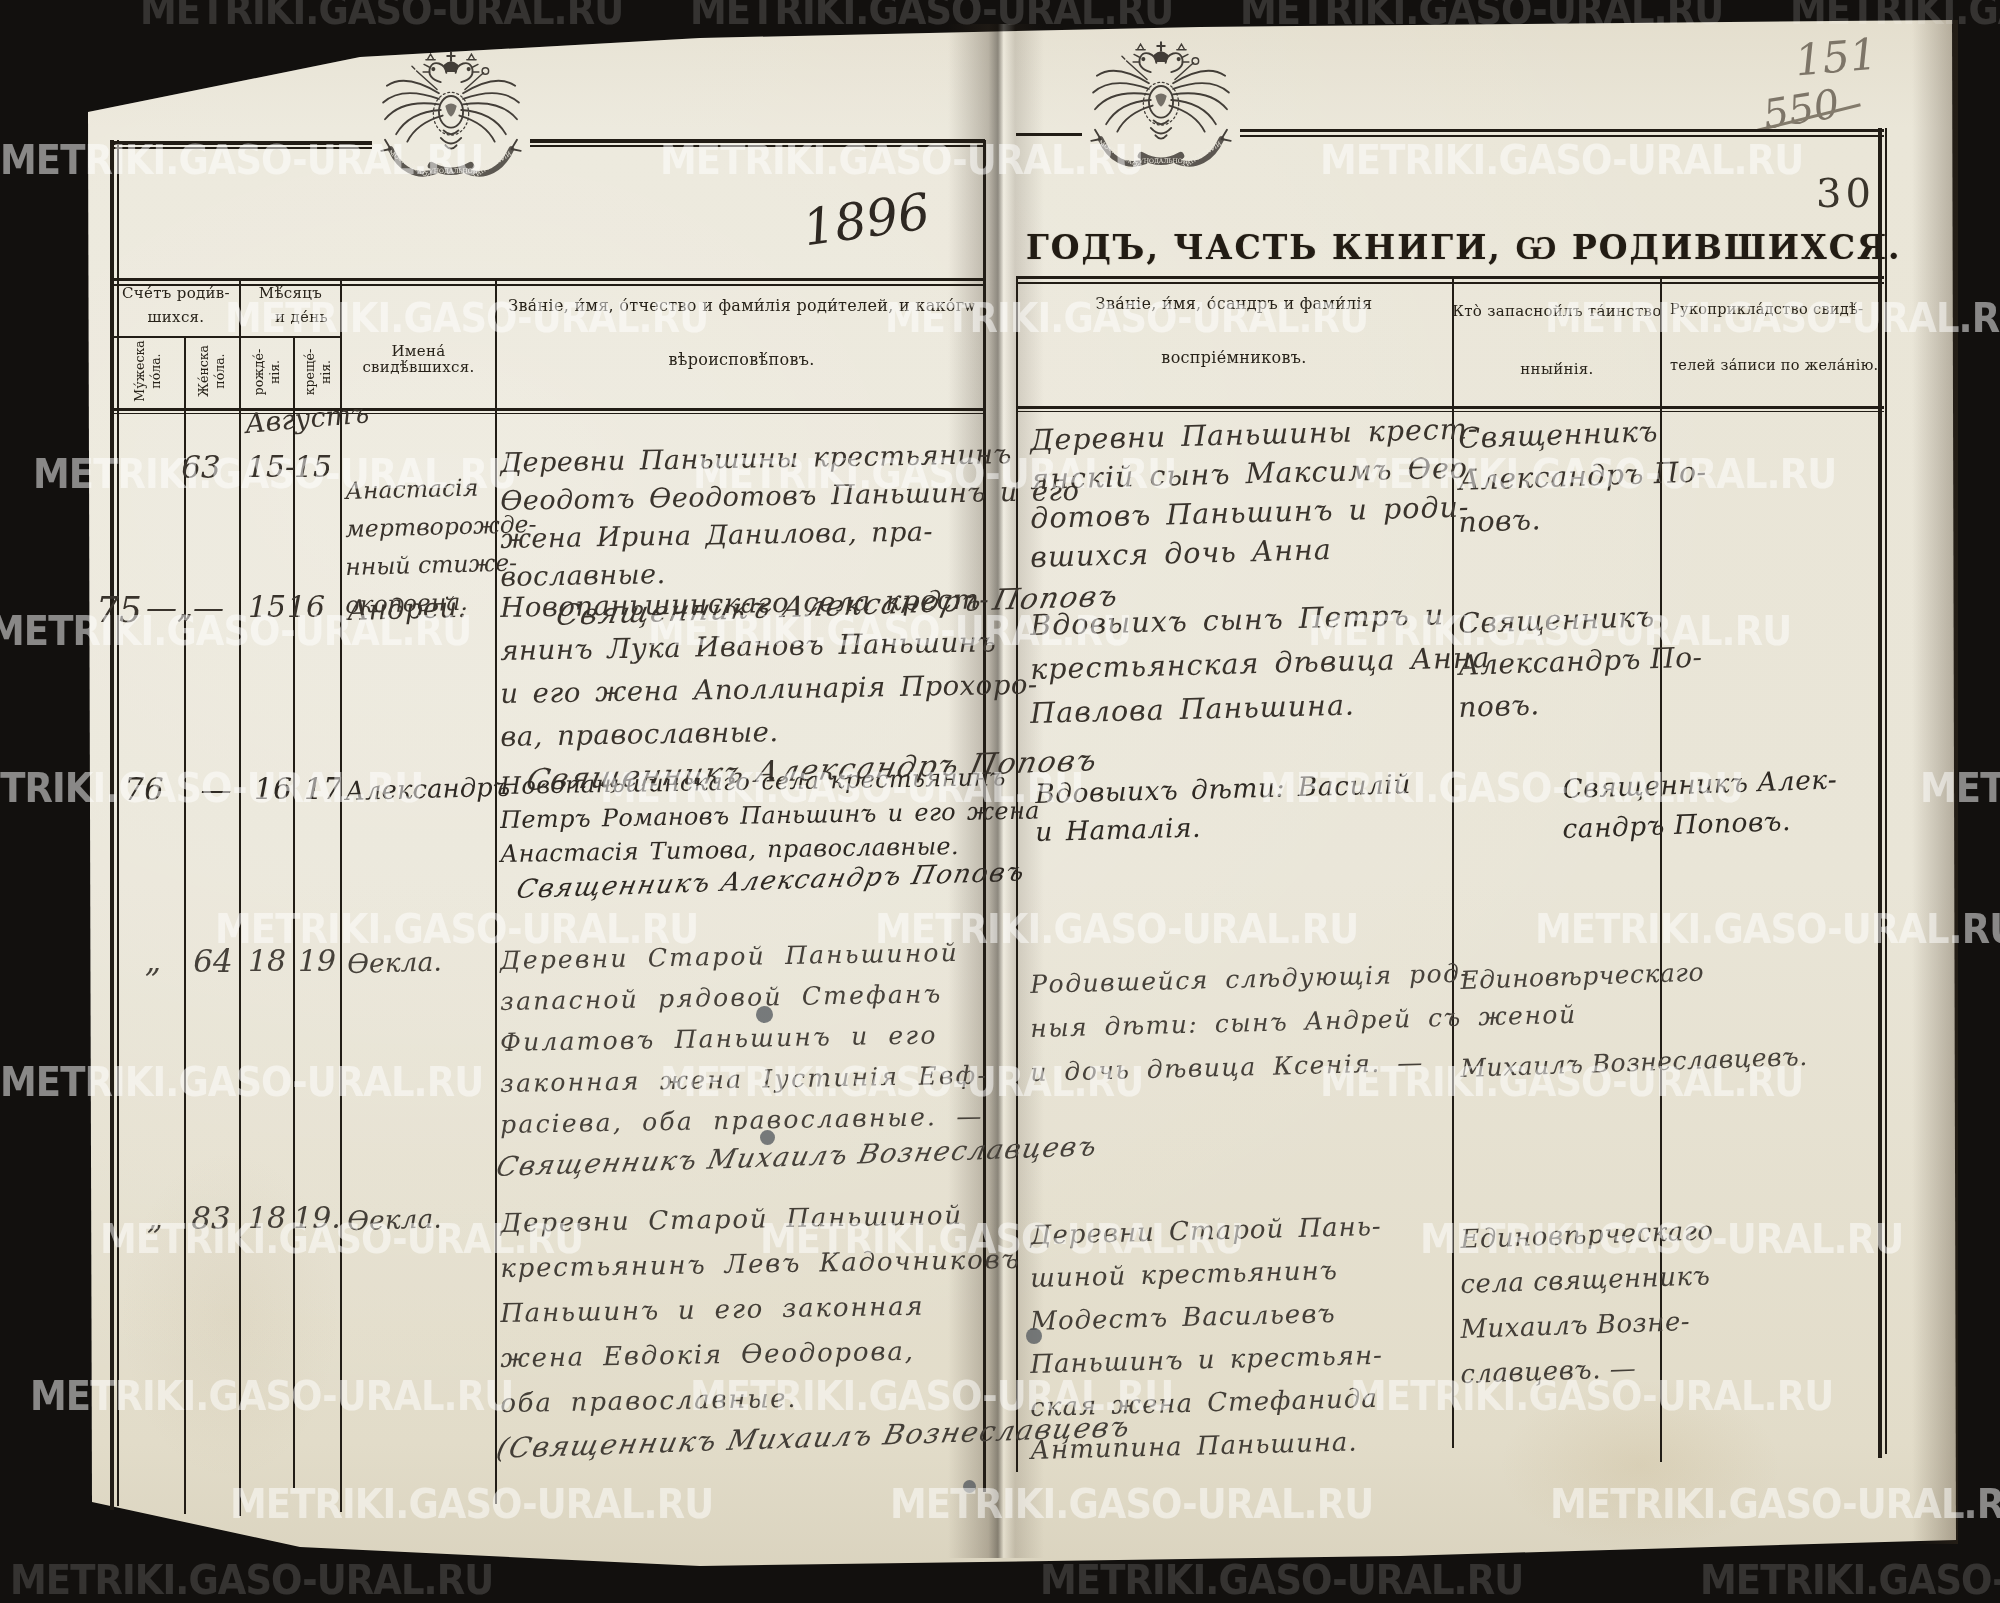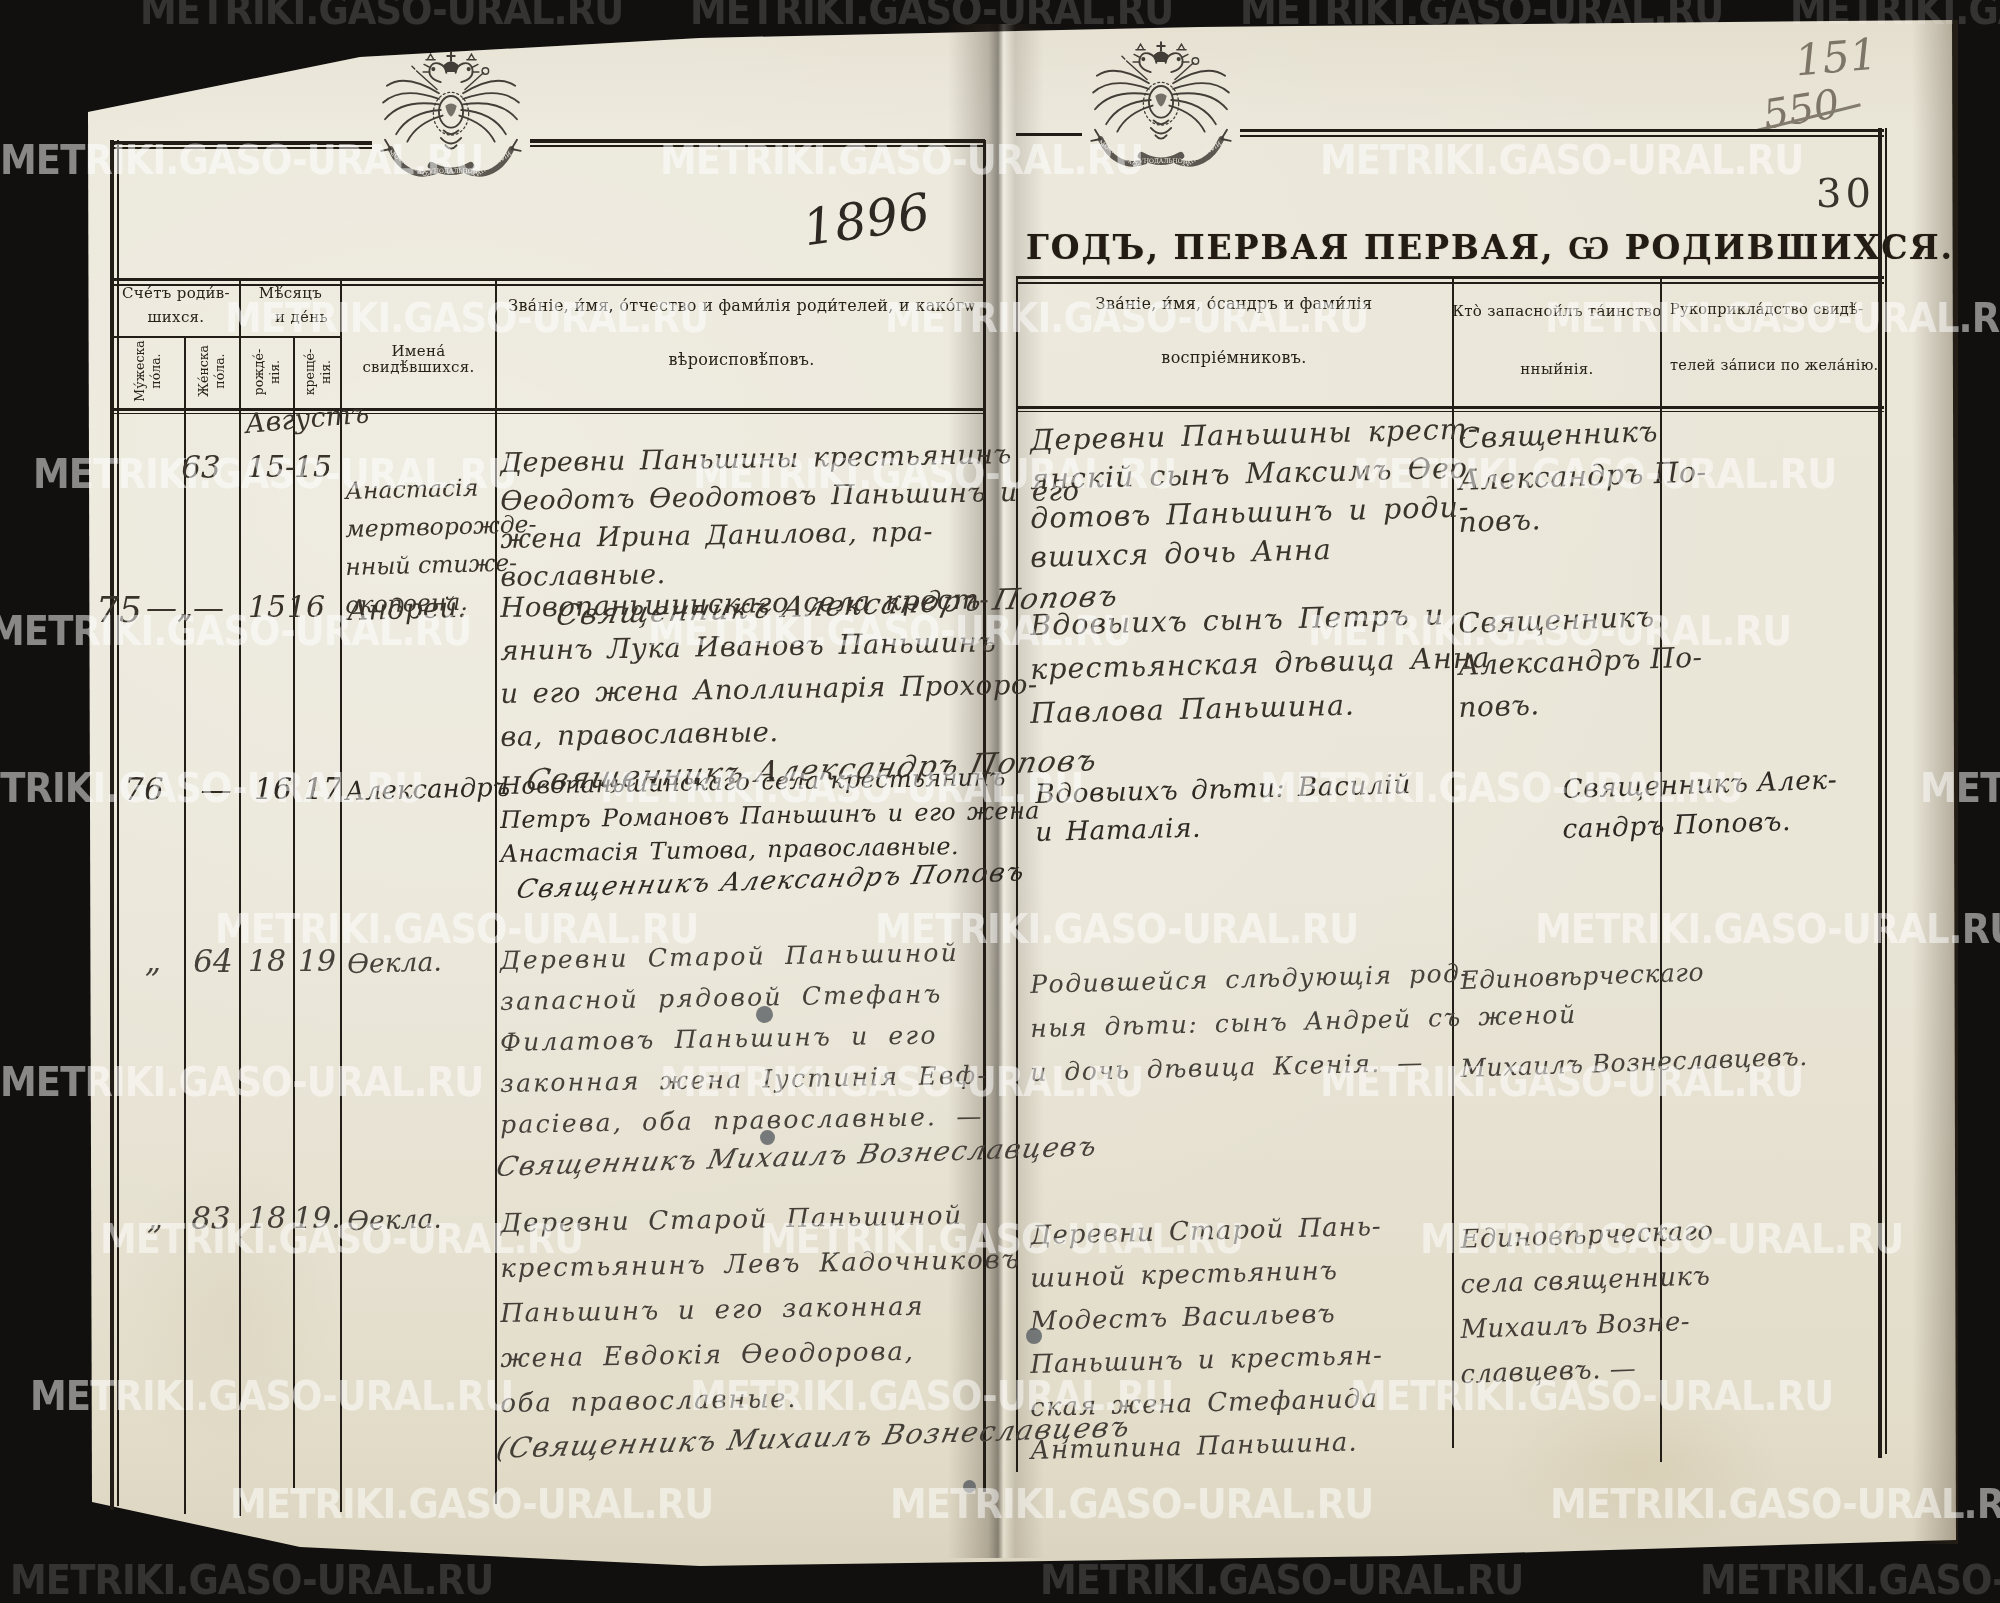--- a/index.html
+++ b/index.html
@@ -126,21 +126,21 @@
   <path d="M150 108 l6 -10 m-6 10 l10 2" stroke-width="2"></path>
  </g>
  <g fill="#efece1" font-size="6.5" font-family="DejaVu Serif, serif" text-anchor="middle">
   <text x="40" y="127" transform="rotate(32 40 127)">МОСКОВСКОЙ</text>
   <text x="85" y="134">СѴНОДАЛЬНОЙ</text>
   <text x="130" y="127" transform="rotate(-32 130 127)">ТИПОГРАФІИ</text>
  </g>
 </svg></div>
 
   <div class="hw" style="left:800px;top:204px;font-size:50px;transform:rotate(-8deg);color:#2e2822;">1896</div>
-  <div class="title" style="left:1026px;top:228px;font-size:33px;letter-spacing:2px;">ГОДЪ, ПЕРВАЯ ПЕРВАЯ, Ѡ РОДИВШИХСЯ.</div>
+  <div class="title" style="left:1026px;top:228px;font-size:33px;letter-spacing:2px;">ГОДЪ, ЧАСТЬ КНИГИ, Ѡ РОДИВШИХСЯ.</div>
 
   <div class="printed" style="left:1816px;top:172px;font-size:40px;letter-spacing:4px;color:#3a352c;">30</div>
   <div class="pencil" style="left:1795px;top:32px;font-size:43px;transform:rotate(-5deg);">151</div>
   <div class="pencil" style="left:1763px;top:86px;font-size:40px;transform:rotate(-9deg);">550</div>
   <div style="position:absolute;left:1756px;top:116px;width:106px;height:3px;background:#837b6c;transform:rotate(-14deg);"></div>
 
   <div class="printed hdr center" style="left:112px;top:286px;width:128px;font-size:15px;">Сче́тъ роди́в-</div>
   <div class="printed hdr center" style="left:112px;top:310px;width:128px;font-size:15px;">шихся.</div>
   <div class="printed hdr center" style="left:240px;top:286px;width:101px;font-size:15px;">Мѣ́сяцъ</div>
   <div class="printed hdr center" style="left:240px;top:310px;width:123px;font-size:15px;">и де́нь</div>

